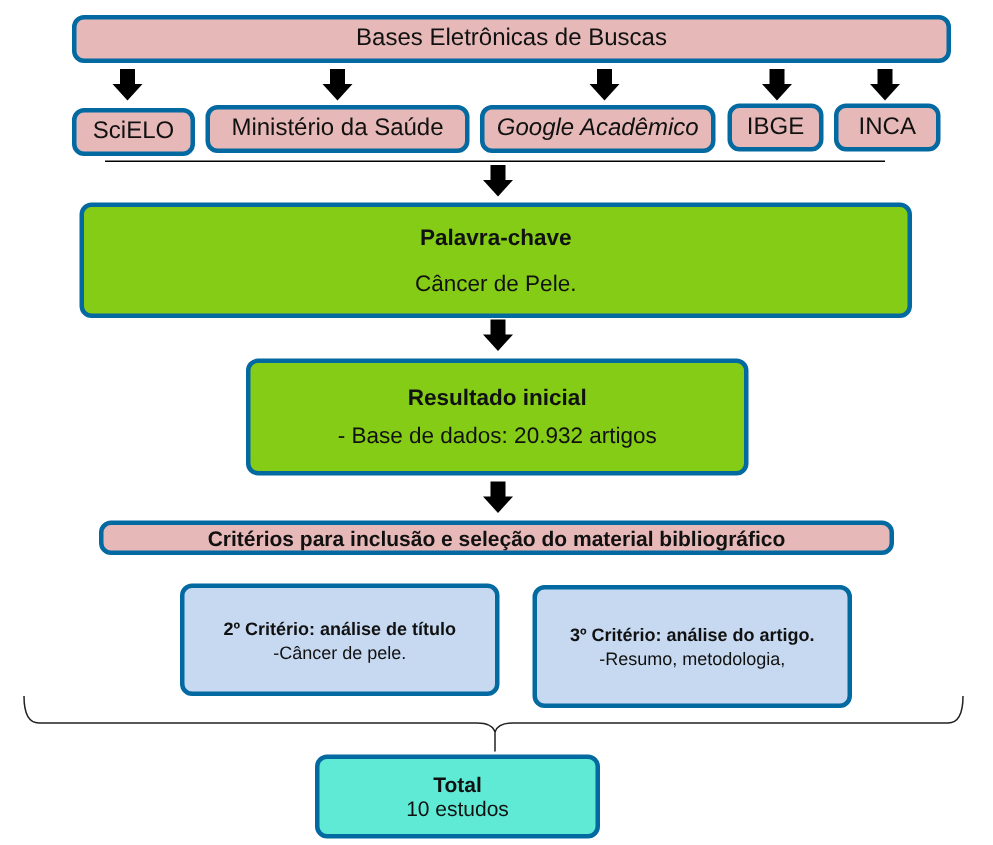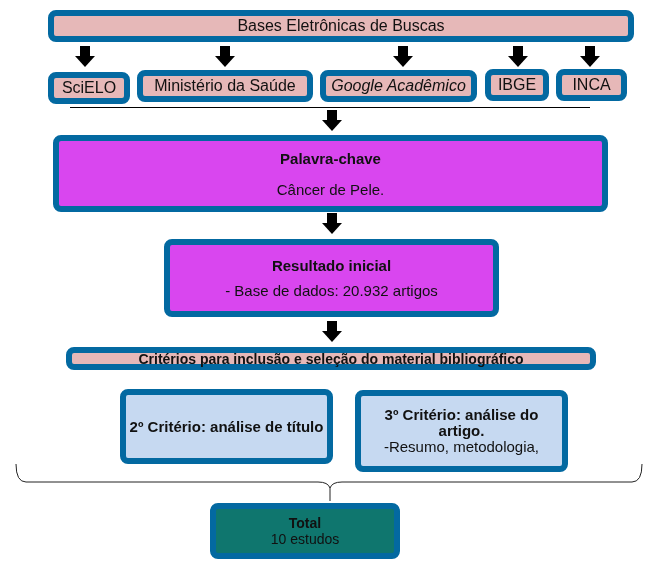--- a/index.html
+++ b/index.html
@@ -1,33 +1,33 @@
 <!DOCTYPE html>
 <html><head>
 <meta charset="utf-8">
 <style>
   html, body { margin:0; padding:0; background:#ffffff; }
   body { width:662px; height:563px; position:relative; overflow:hidden;
          font-family:"Liberation Sans", sans-serif; color:#111; }
-  .box { position:absolute; box-sizing:border-box; border:6px solid #0369a1;
+  .box { position:absolute; box-sizing:border-box; border:3px solid #0369a1;
          border-radius:8px; display:flex; flex-direction:column;
          align-items:center; justify-content:center; text-align:center; }
   .pink { background:#e6b8b8; }
-  .blue { background:#d946ef; }
+  .blue { background:#84cc16; }
   .lblue { background:#c6d9f1; }
-  .dpink { background:#0f766e; }
+  .dpink { background:#5eead4; }
   .arrow { position:absolute; width:20px; height:22px; }
   .arrow .shaft { position:absolute; left:5px; top:0; width:10px; height:11px; background:#000; }
   .arrow .head { position:absolute; left:0; top:10px; width:0; height:0;
                  border-left:10px solid transparent; border-right:10px solid transparent;
                  border-top:11px solid #000; }
   .t16 { font-size:16px; }
   .t15 { font-size:15px; }
   .t14 { font-size:14px; }
-  .t13 { font-size:15px; line-height:16px; }
+  .t13 { font-size:12px; line-height:16px; }
   b { font-weight:bold; }
 </style>
 </head>
 <body>
 
 <div class="box pink t16" style="left:48px;top:10px;width:586px;height:32px;">
   <span>Bases Eletrônicas de Buscas</span>
 </div>
 
 <div class="arrow" style="left:75px;top:46px;">
@@ -93,20 +93,21 @@
     <div class="shaft"></div>
     <div class="head"></div>
   </div>
 
 <div class="box pink t14" style="left:66px;top:347px;width:530px;height:23px;">
   <b>Critérios para inclusão e seleção do material bibliográfico</b>
 </div>
 
 <div class="box lblue t13" style="left:120px;top:389px;width:213px;height:75px;">
   <div style="font-weight:bold;">2º Critério: análise de título</div>
+  <div>-Câncer de pele.</div>
 </div>
 
 <div class="box lblue t13" style="left:355px;top:390px;width:213px;height:82px;">
   <div style="font-weight:bold;">3º Critério: análise do artigo.</div>
   <div>-Resumo, metodologia,</div>
 </div>
 
 <svg style="position:absolute;left:0;top:460px;" width="662" height="45">
   <path d="M16 4 Q16 22 26 22 L318 22 Q328 22 330 28 L330 41 M330 28 Q332 22 342 22 L632 22 Q642 22 642 4" fill="none" stroke="#222" stroke-width="1"></path>
 </svg>

